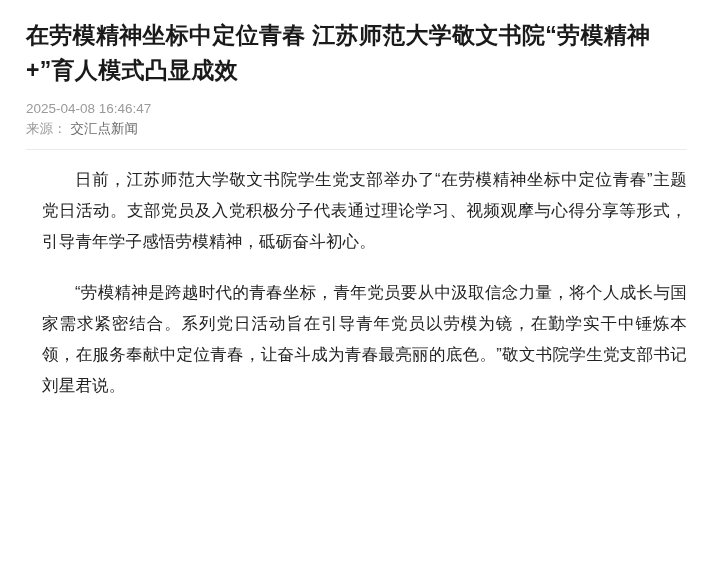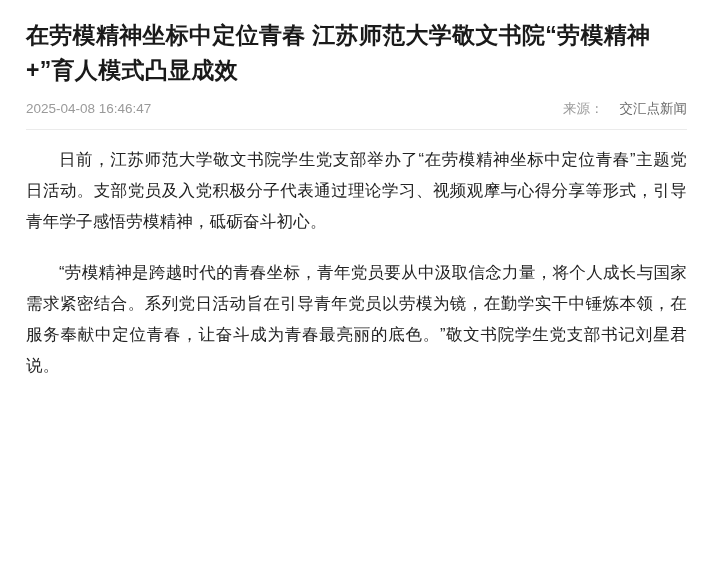--- a/index.html
+++ b/index.html
@@ -36,42 +36,43 @@
     line-height: 20px;
   }
   .meta-row {
     margin-top: 11px;
     display: flex;
     align-items: baseline;
     justify-content: space-between;
     font-size: 13.5px;
     color: #8a8a8a;
     line-height: 20px;
+    flex-direction: column;
   }
   .meta-date {
     color: #9a9a9a;
   }
   .meta-source {
     color: #9a9a9a;
   }
   .meta-source .src-name {
     color: #6b6b6b;
-    margin-left: 16px;
+    margin-left: 4px;
   }
   .divider {
     margin-top: 10px;
     height: 1px;
     background: #ebebeb;
     width: 100%;
   }
   .article {
     margin-top: 14px;
   }
   .article p {
-    margin: 0 0 20px 0;
+    margin: 0 0 20px 16px;
     font-size: 16.5px;
     line-height: 31px;
     color: #222222;
     text-align: justify;
     text-indent: 2em;
     letter-spacing: 0.2px;
   }
 </style>
 </head>
 <body>

